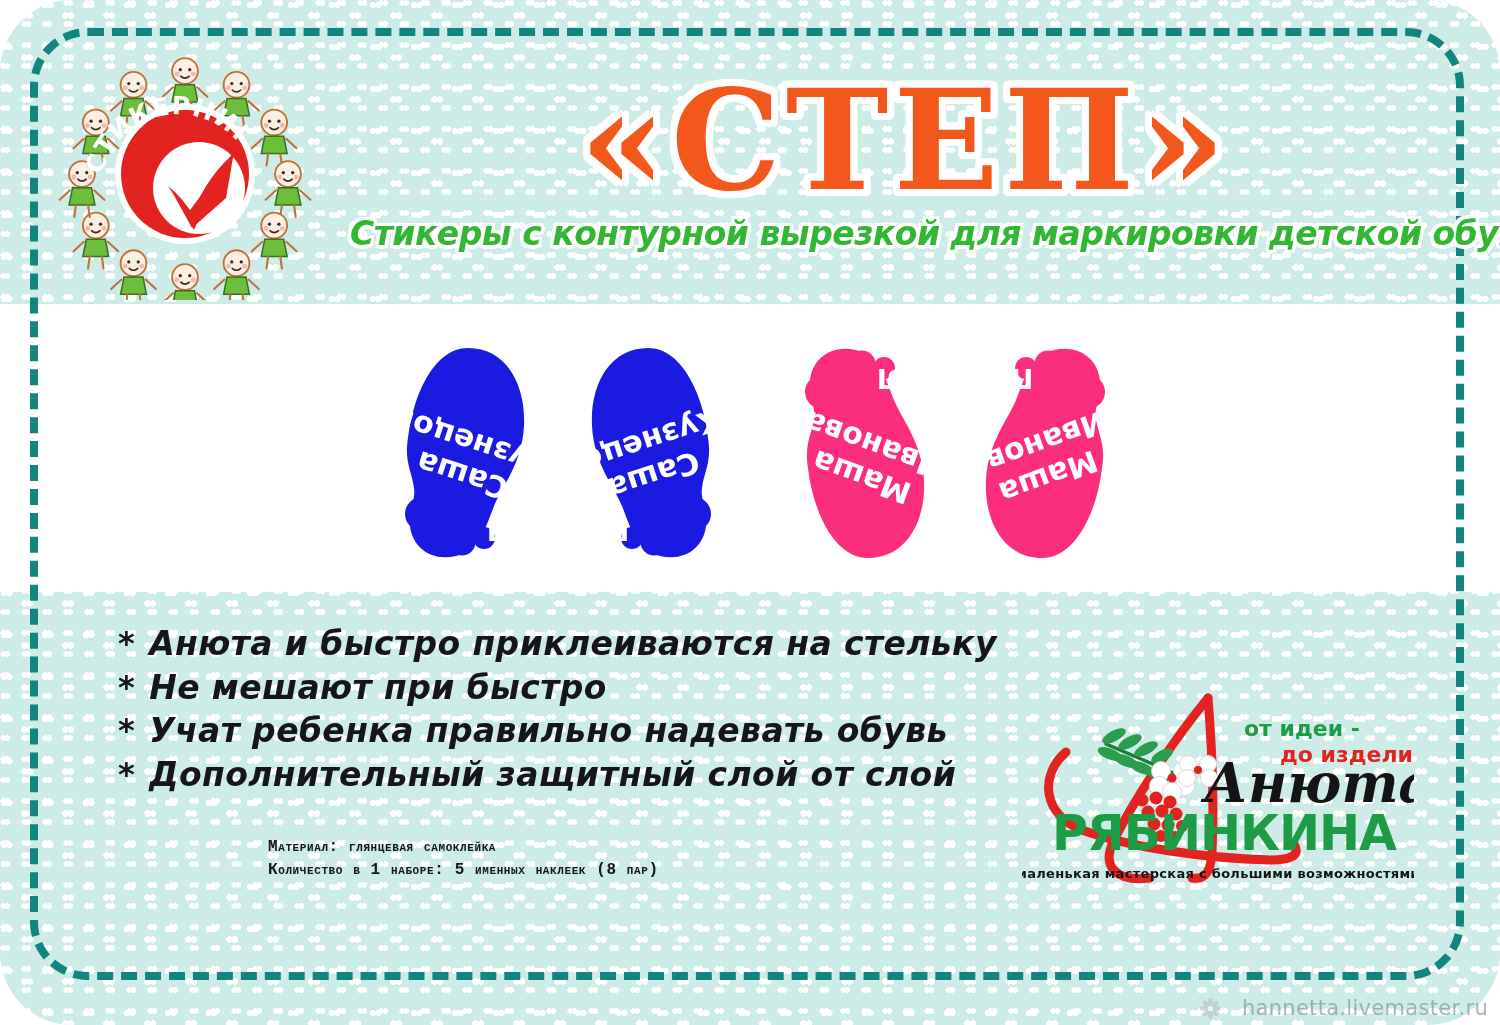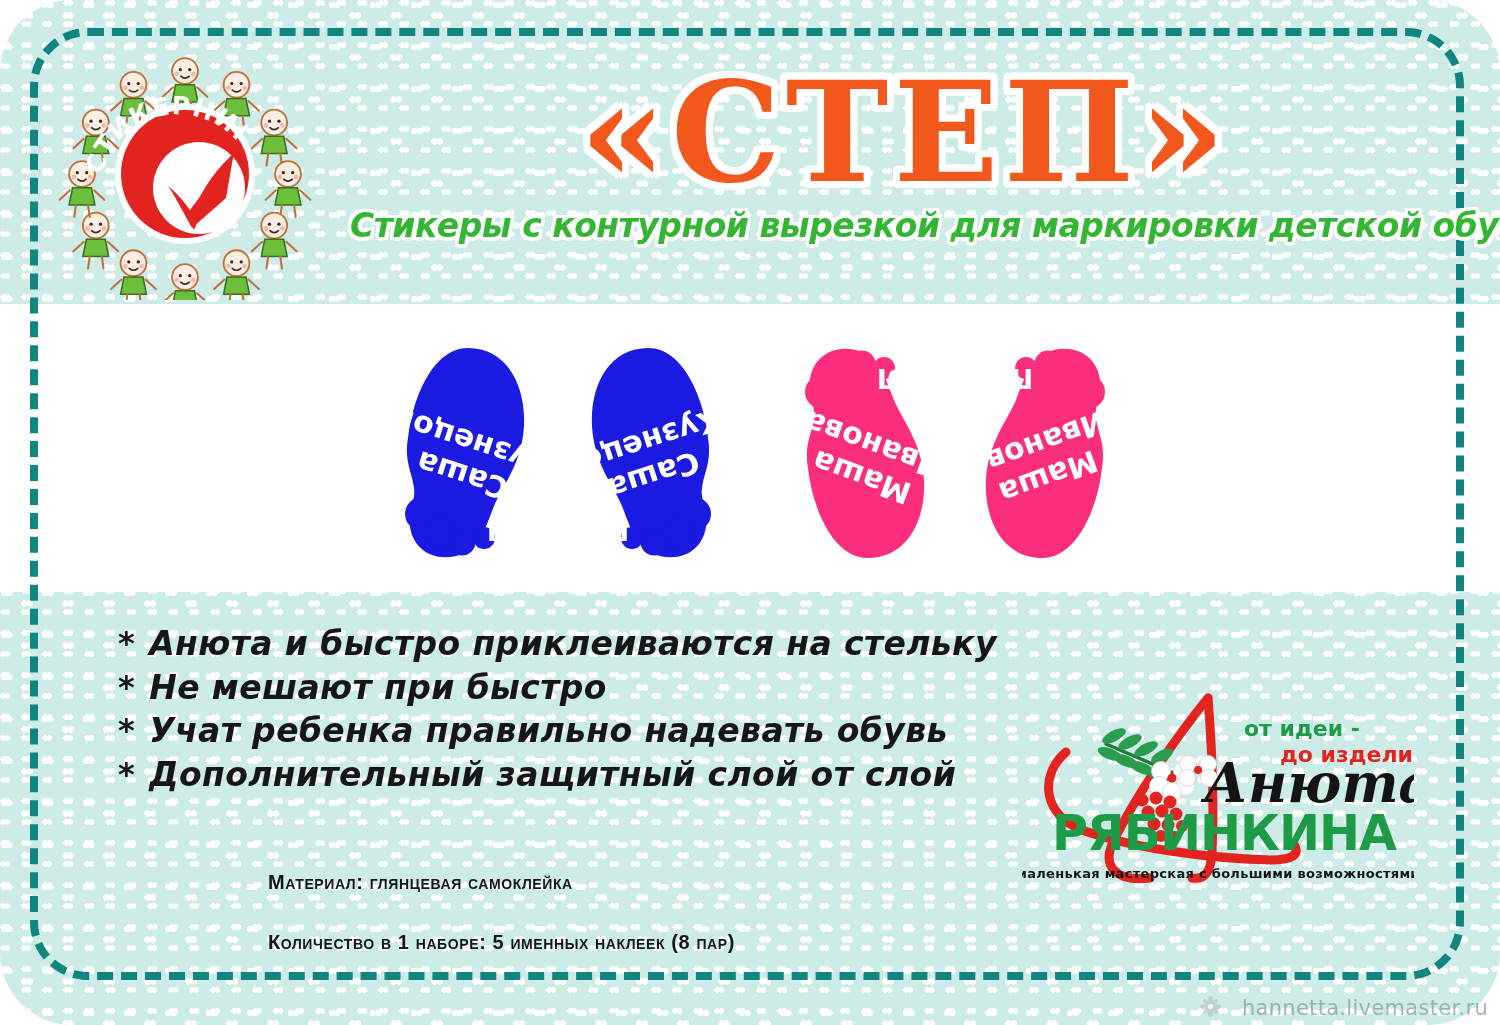--- a/index.html
+++ b/index.html
@@ -62,21 +62,21 @@
   .white-band{
     position:absolute;left:0;top:304px;width:1500px;height:288px;
     background:#ffffff;z-index:4;
   }
 
   
   .kids-logo{position:absolute;left:52px;top:48px;width:266px;height:252px;z-index:8;}
   .kids-logo svg{display:block;width:100%;height:100%;}
 
   
-  .headline-wrap{position:absolute;left:350px;top:64px;width:1110px;height:240px;z-index:8;text-align:center;}
+  .headline-wrap{position:absolute;left:350px;top:72px;width:1110px;height:240px;z-index:8;text-align:center;}
   .headline{
     font-family:"DejaVu Serif",serif;
     font-weight:bold;
     font-size:138px;line-height:1.0;
     color:#f2571b;
     letter-spacing:5px;
     -webkit-text-stroke:0;
     text-shadow:
       -6px -6px 0 #ffffff, 6px -6px 0 #ffffff, -6px 6px 0 #ffffff, 6px 6px 0 #ffffff,
       -7px 0 0 #ffffff, 7px 0 0 #ffffff, 0 -7px 0 #ffffff, 0 7px 0 #ffffff,
@@ -116,35 +116,34 @@
     display:flex;align-items:flex-start;gap:14px;
     font-family:"DejaVu Sans",sans-serif;font-weight:bold;font-style:italic;
     font-size:33px;line-height:1.32;color:#16161a;
     letter-spacing:0.4px;white-space:nowrap;
   }
   .feat .star{font-style:normal;font-size:32px;line-height:1.32;}
 
   
   .specs{position:absolute;left:268px;top:836px;z-index:8;}
   .spec-line{
-    font-family:Liberation Sans, sans-serif;
-    font-weight:bold;font-size:20px;line-height:1.42;color:#16161a;
+    font-family:Liberation Mono, monospace;
+    font-weight:bold;font-size:16px;line-height:1.42;color:#16161a;
     letter-spacing:0.6px;white-space:nowrap;
     font-variant:small-caps;
-    margin-top:32px;
   }
 
   
   .brand{position:absolute;left:1022px;top:692px;width:392px;height:200px;z-index:8;}
   .brand svg{display:block;width:100%;height:100%;}
 
   
   .watermark{
     position:absolute;right:12px;bottom:5px;z-index:12;
-    display:flex;gap:21px;
+    display:flex;align-items:center;gap:21px;
     opacity:.62;
   }
   .watermark .wm-text{
     font-family:"DejaVu Sans",sans-serif;font-size:21px;color:#7d8a92;letter-spacing:.3px;
   }
   .watermark .wm-icon{width:21px;height:21px;}
 </style>
 </head>
 <body>
 

